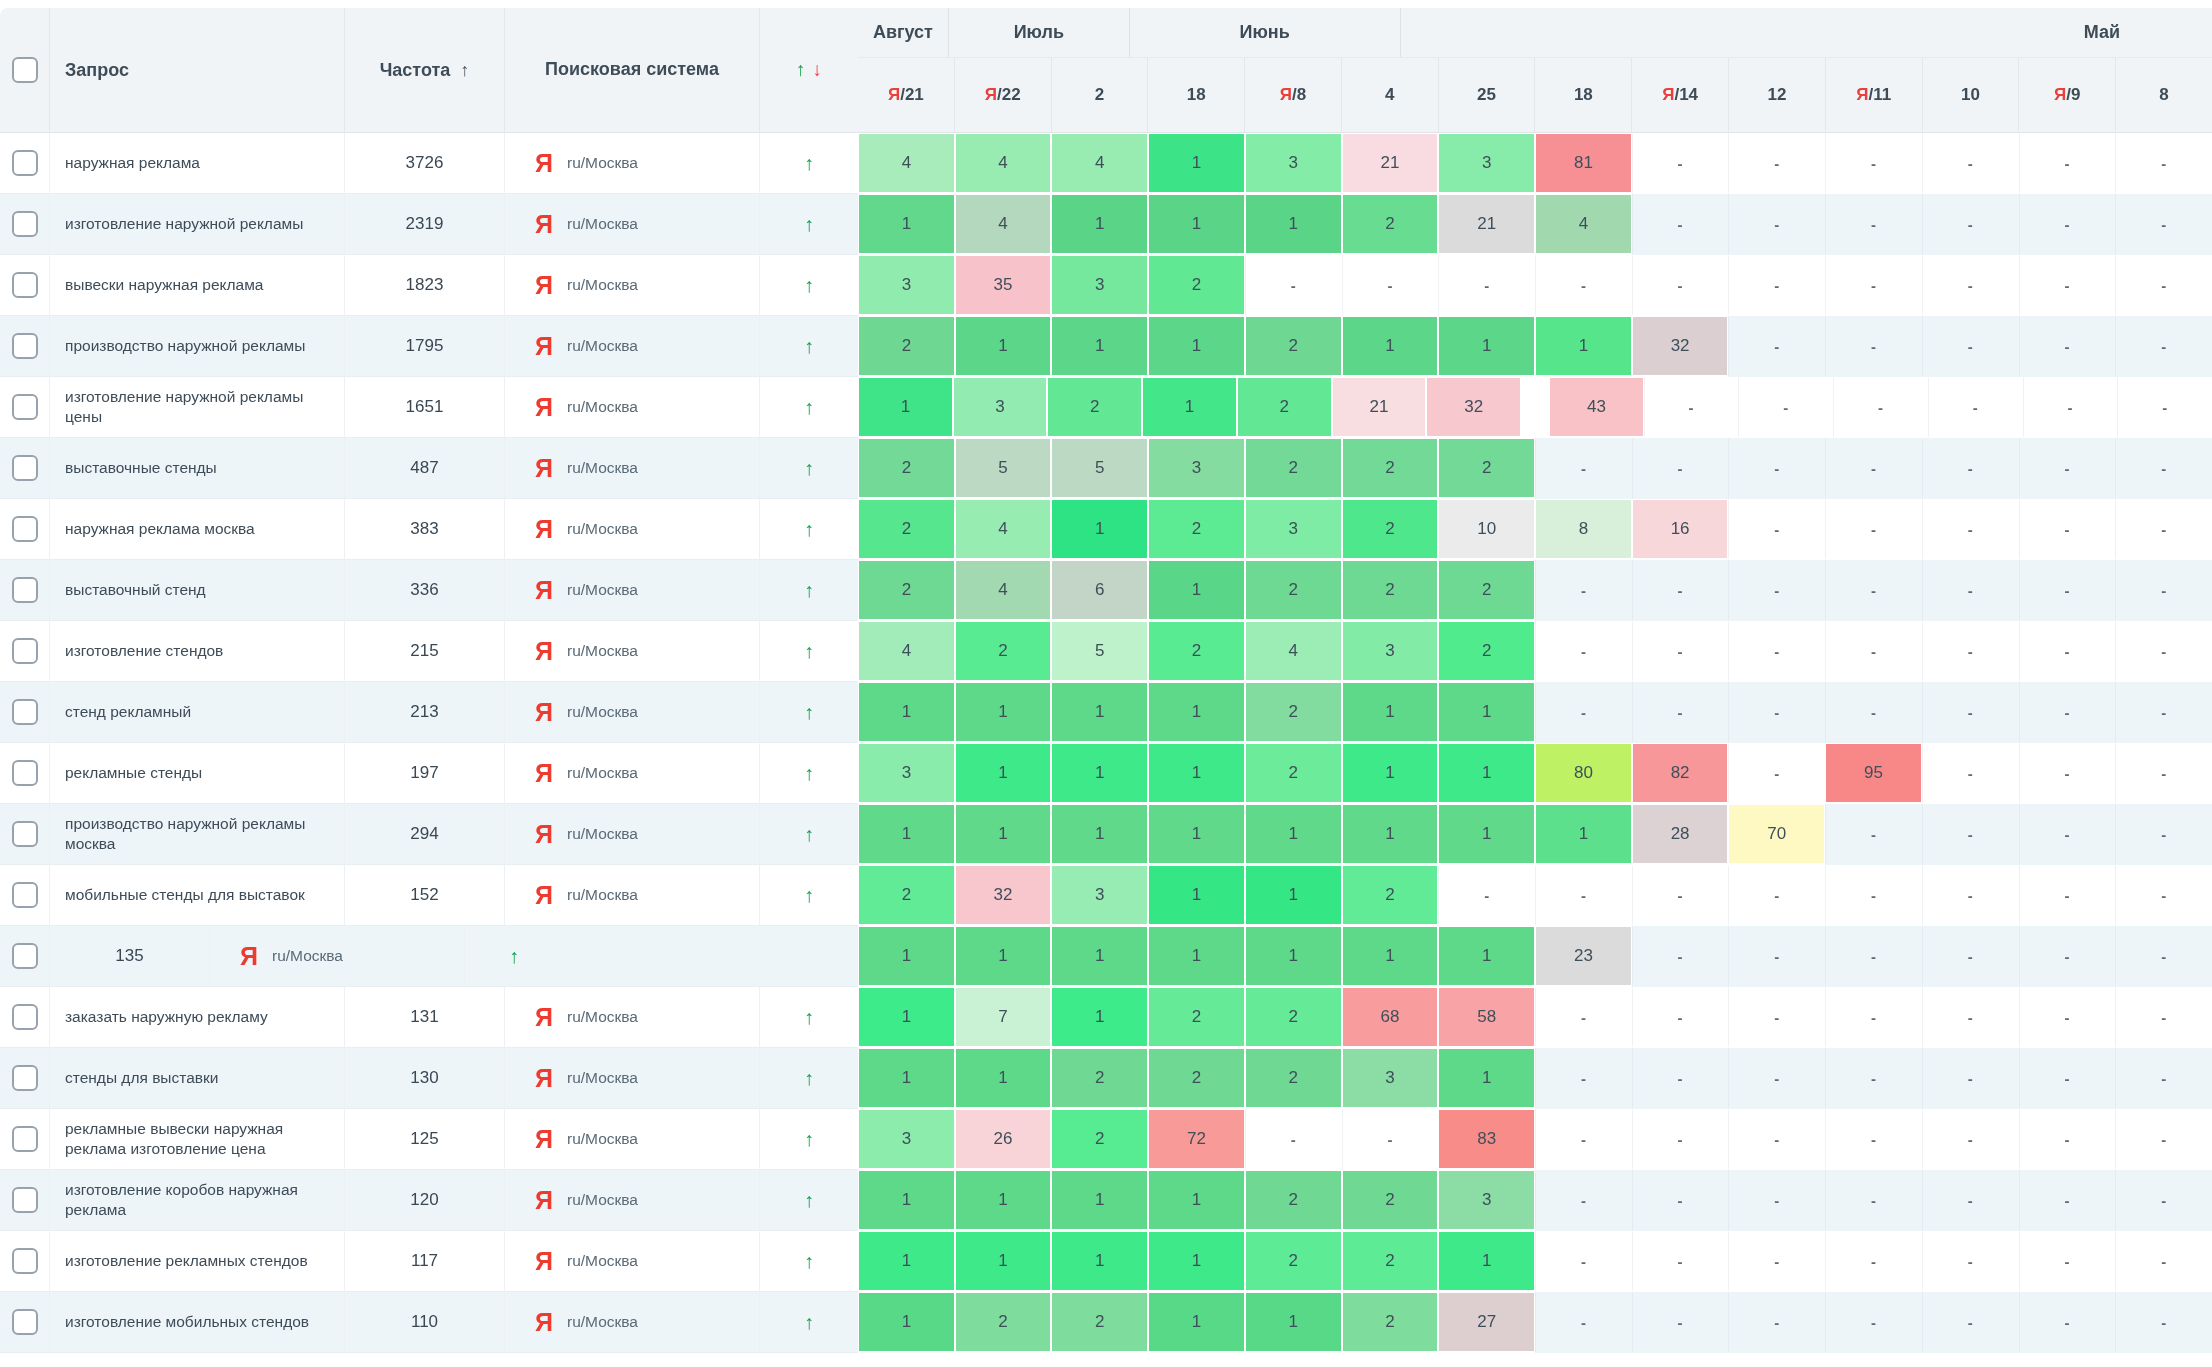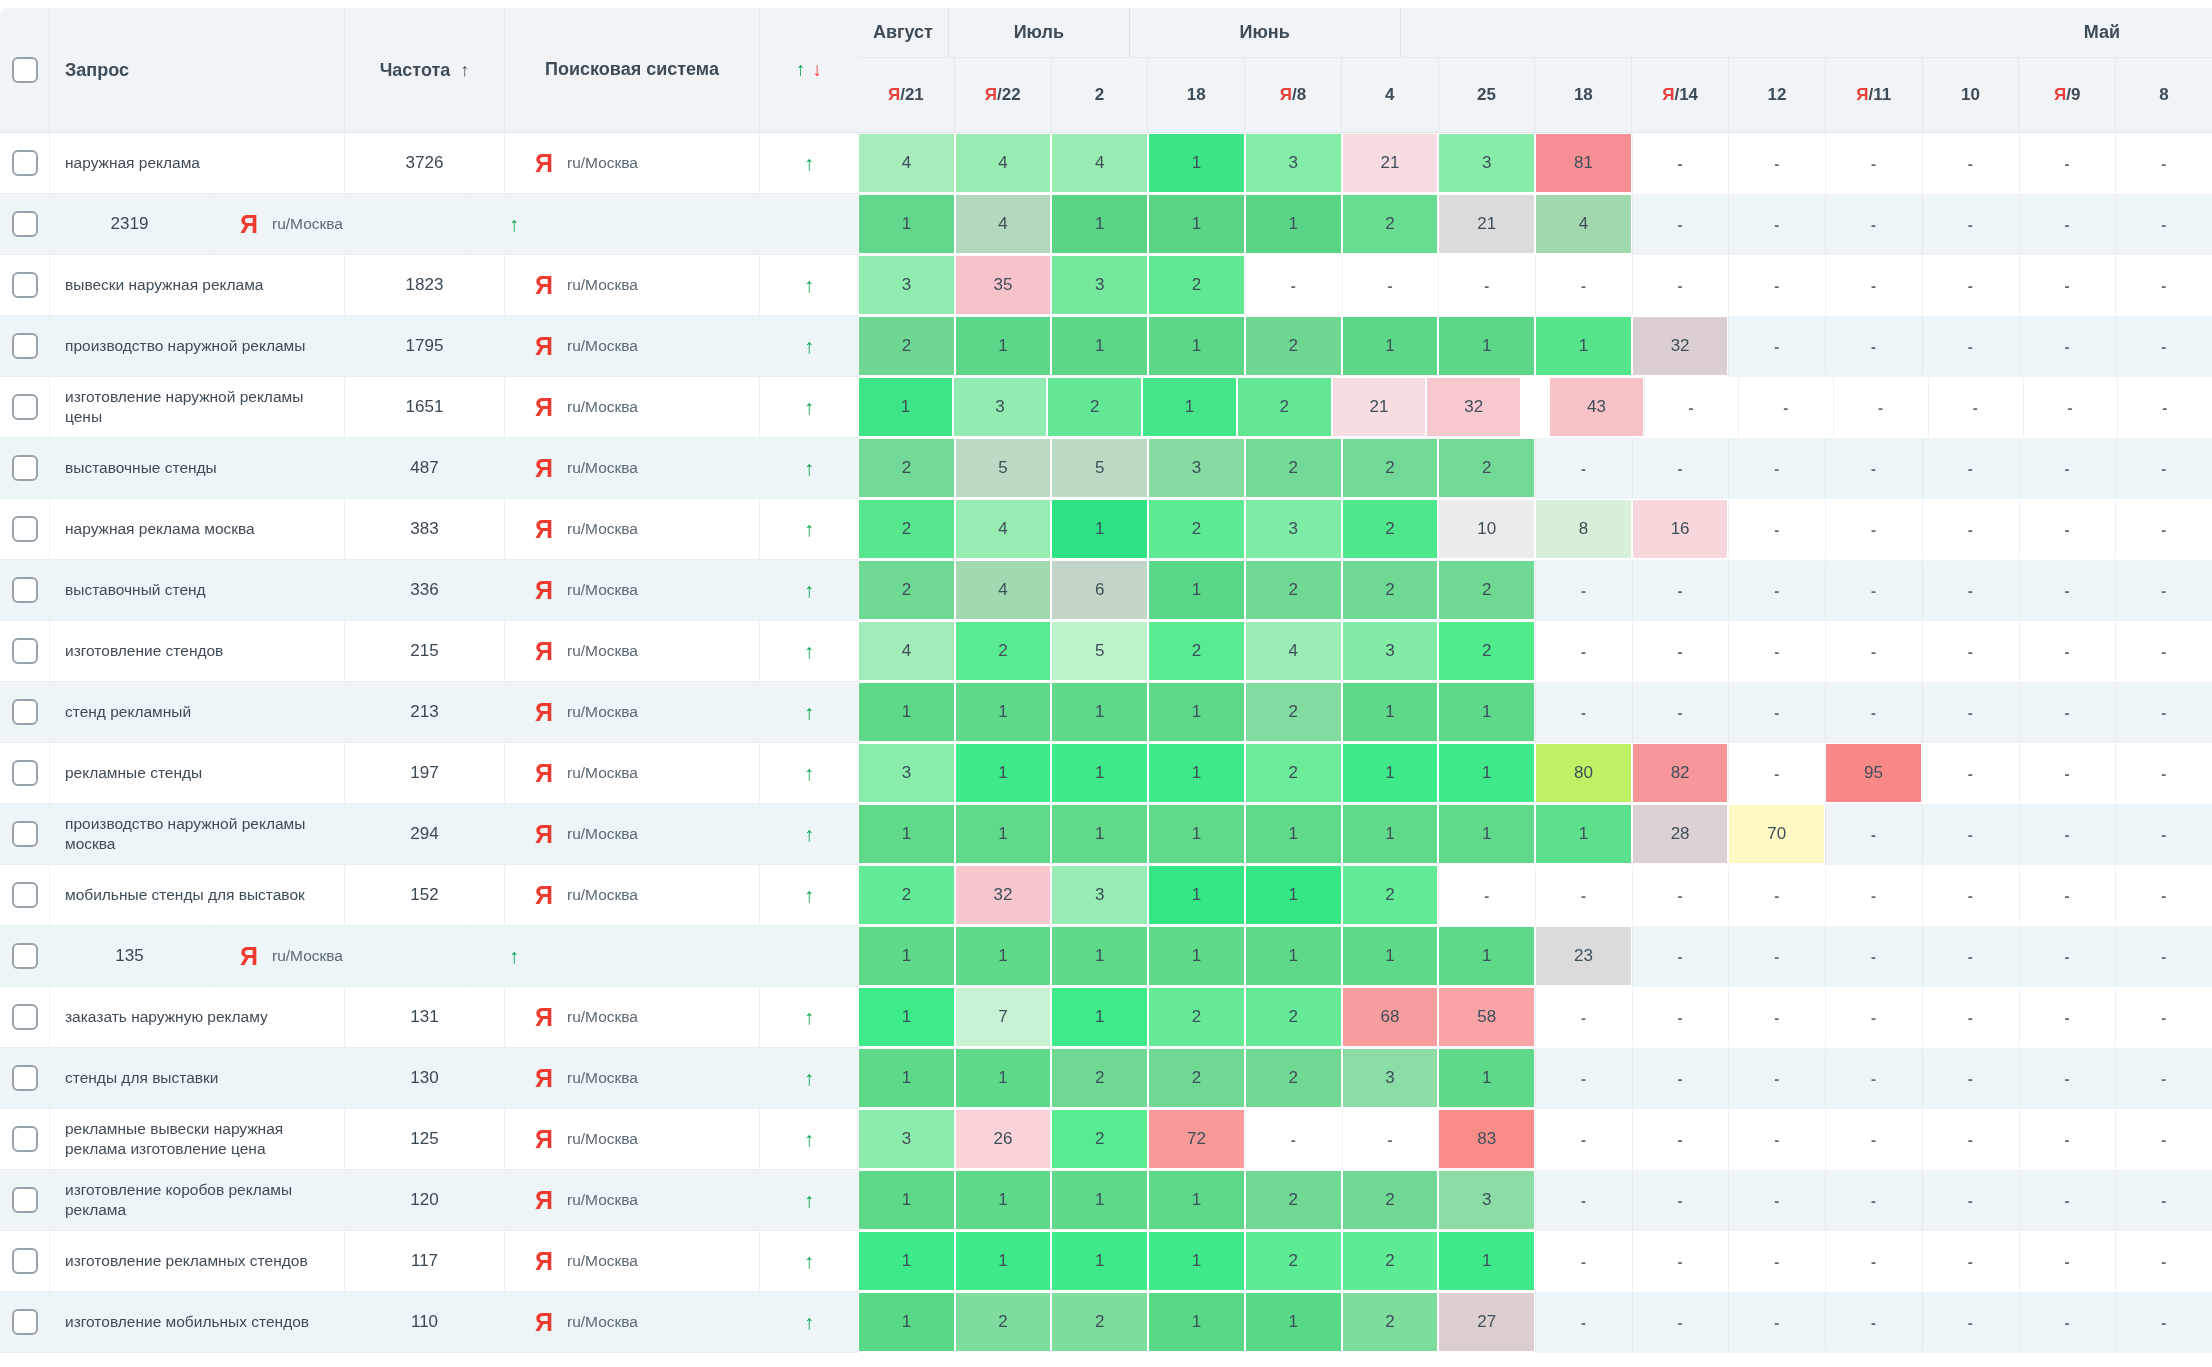--- a/index.html
+++ b/index.html
@@ -136,20 +136,21 @@
           <div class="hcell empty">-</div>
           <div class="hcell empty">-</div>
           <div class="hcell empty">-</div>
         </div>
       </div>
       <div class="row stripe">
         <div class="left-part">
           <div class="cell c-check">
             <span class="checkbox"></span>
           </div>
+          <div class="cell c-query">изготовление наружной рекламы</div>
           <div class="cell c-freq">2319</div>
           <div class="cell c-engine">
             <span class="ya-icon">Я</span>
             <span class="engine-region">ru/Москва</span>
           </div>
           <div class="cell c-trend">
             <span class="trend-up">↑</span>
           </div>
         </div>
         <div class="heat">
@@ -646,21 +647,21 @@
           <div class="hcell empty">-</div>
           <div class="hcell empty">-</div>
           <div class="hcell empty">-</div>
         </div>
       </div>
       <div class="row stripe">
         <div class="left-part">
           <div class="cell c-check">
             <span class="checkbox"></span>
           </div>
-          <div class="cell c-query">изготовление коробов рекламы реклама</div>
+          <div class="cell c-query">изготовление коробов наружная реклама</div>
           <div class="cell c-freq">120</div>
           <div class="cell c-engine">
             <span class="ya-icon">Я</span>
             <span class="engine-region">ru/Москва</span>
           </div>
           <div class="cell c-trend">
             <span class="trend-up">↑</span>
           </div>
         </div>
         <div class="heat">

